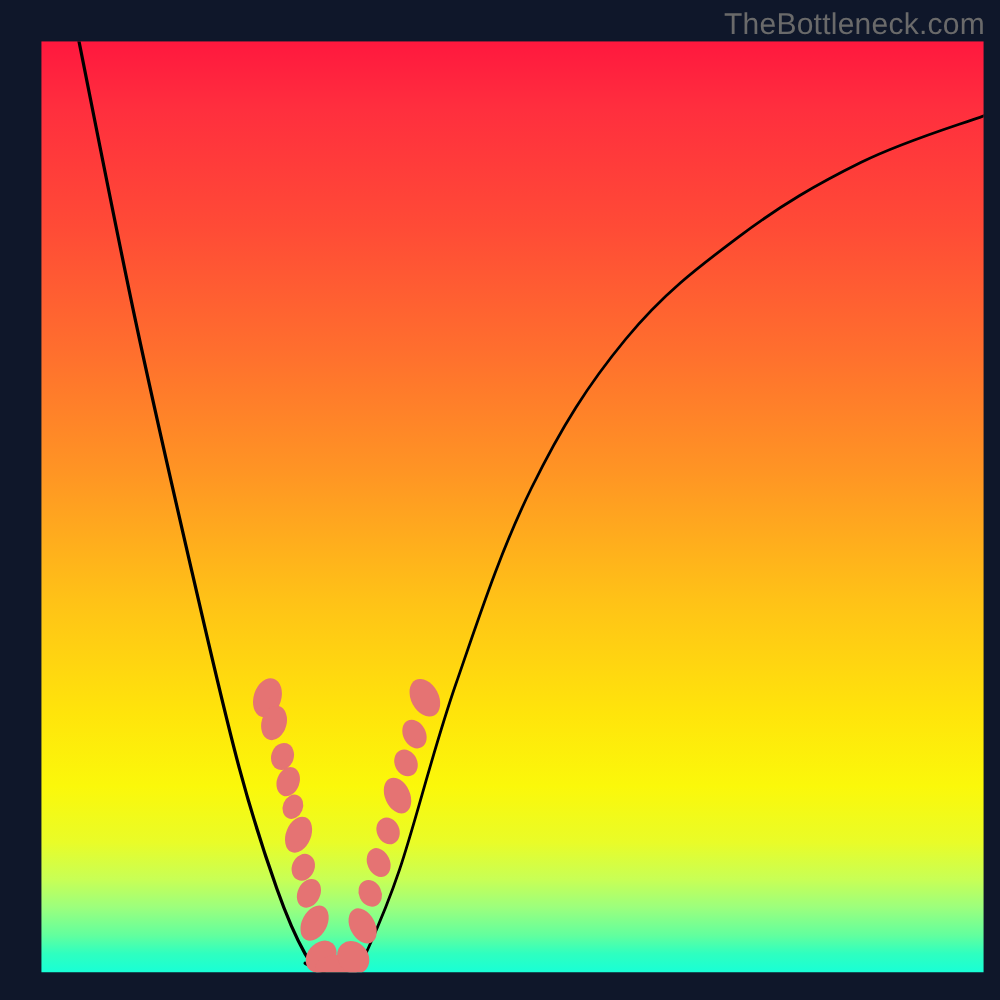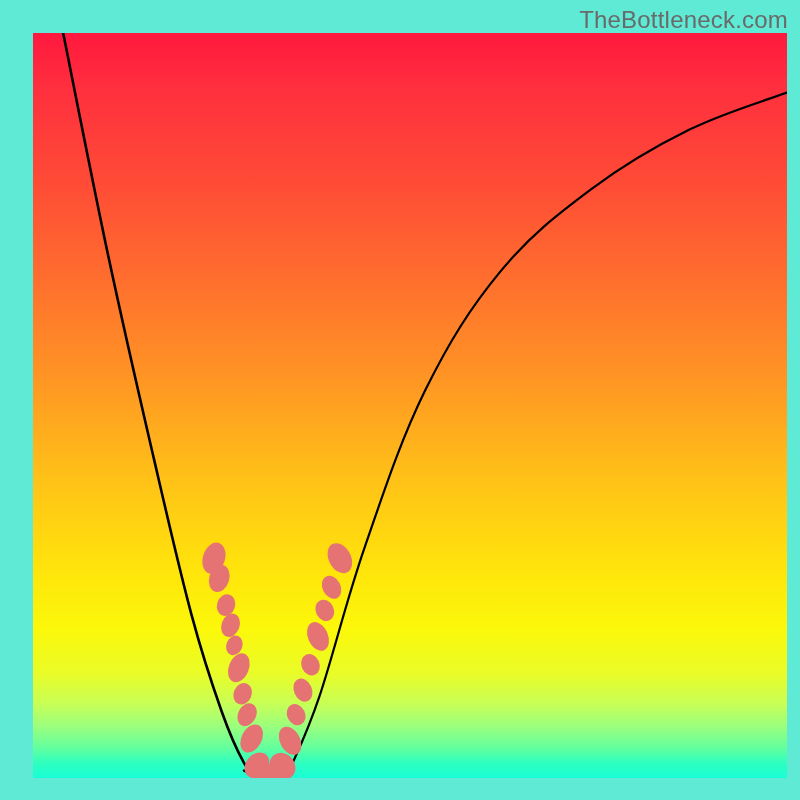--- a/index.html
+++ b/index.html
@@ -8,21 +8,21 @@
     width: 800px;
     height: 800px;
     overflow: hidden;
     background: #000;
     font-family: Arial, Helvetica, sans-serif;
   }
   .stage {
     position: relative;
     width: 800px;
     height: 800px;
-    background: #5eead4;
+    background: #0f172a;
   }
   .plot-area {
     position: absolute;
     left: 33px;
     top: 33px;
     width: 754px;
     height: 745px;
     overflow: hidden;
   }
   .gradient {

